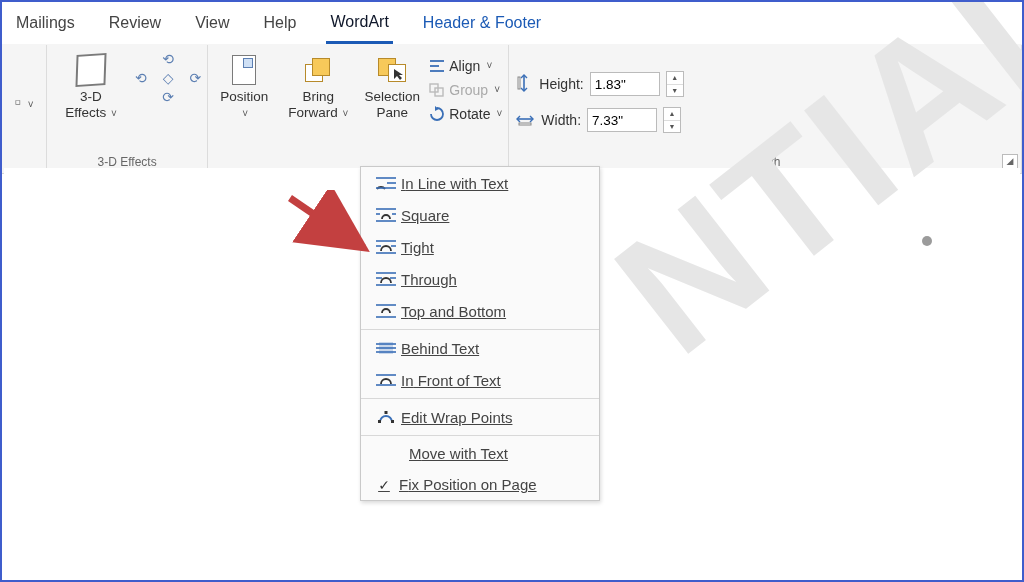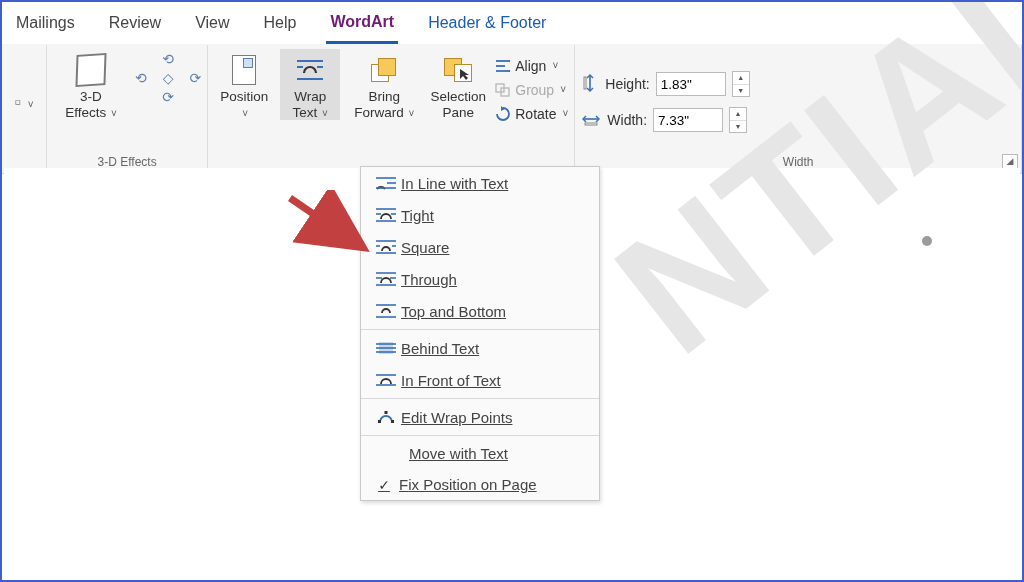--- a/index.html
+++ b/index.html
@@ -1,20 +1,20 @@
 <!DOCTYPE html>
 <html><head>
 <meta charset="utf-8">
 <style>
 html,body{margin:0;padding:0;font-family:"Segoe UI",Arial,sans-serif;font-size:14px;color:#333;background:#fff;}
 .frame{width:1024px;height:582px;border:2px solid #3f5dcc;box-sizing:border-box;position:relative;overflow:hidden;}
 .tabs{display:flex;align-items:center;gap:26px;padding:6px 6px 0 10px;height:36px;border-bottom:0;}
 .tab{font-size:16px;color:#444;padding:4px 4px 10px 4px;cursor:pointer;}
 .tab.contextual{color:#1b5ab5;}
-.tab.active{color:#701a75;font-weight:700;border-bottom:3px solid #1b5ab5;}
+.tab.active{color:#0f172a;font-weight:400;border-bottom:3px solid #1b5ab5;}
 .ribbon{display:flex;height:128px;background:#f5f5f5;border-top:1px solid #f5f5f5;border-bottom:1px solid #d6d6d6;}
 .group{display:flex;flex-direction:column;justify-content:space-between;border-right:1px solid #dcdcdc;padding:4px 6px 2px 6px;position:relative;}
 .group-content{display:flex;align-items:flex-start;gap:6px;}
 .group-label{text-align:center;font-size:12px;color:#666;padding-bottom:2px;}
 .hidden-label{visibility:hidden;}
 .bigbtn{display:flex;flex-direction:column;align-items:center;justify-content:flex-start;width:76px;padding-top:6px;gap:4px;cursor:pointer;}
 .bigbtn.narrow{width:60px;}
 .bigbtn .ic{width:30px;height:30px;display:flex;align-items:center;justify-content:center;}
 .bigbtn .lbl{font-size:13.5px;text-align:center;line-height:1.15;}
 .caret{font-size:10px;color:#555;margin-left:2px;}
@@ -104,33 +104,20 @@
     </div>
 
     <div class="group">
       <div class="group-content">
         <div class="bigbtn narrow">
           <div class="ic">
               <div class="i-posdoc"></div>
             </div>
           <div class="lbl"><span>Position</span><br><span class="caret">˅</span></div>
         </div>
-        <div class="bigbtn narrow highlight">
-          <div class="ic">
-            <svg width="30" height="26">
-                <line x1="2" y1="4" x2="28" y2="4" stroke="#3a6fb7" stroke-width="2"></line>
-                <line x1="2" y1="10" x2="8" y2="10" stroke="#3a6fb7" stroke-width="2"></line>
-                <line x1="22" y1="10" x2="28" y2="10" stroke="#3a6fb7" stroke-width="2"></line>
-                <path d="M9 16 A6 6 0 0 1 21 16" fill="none" stroke="#333" stroke-width="2.2"></path>
-                <line x1="2" y1="22" x2="28" y2="22" stroke="#3a6fb7" stroke-width="2"></line>
-              </svg>
-          </div>
-          <div class="lbl"><span style="white-space:pre-line;">Wrap
-Text</span><span class="caret"> ˅</span></div>
-        </div>
         <div class="bigbtn">
           <div class="ic">
               <div class="i-bring">
                 <div class="a"></div>
                 <div class="b"></div>
               </div>
             </div>
           <div class="lbl"><span style="white-space:pre-line;">Bring
 Forward</span><span class="caret"> ˅</span></div>
         </div>
@@ -237,39 +224,39 @@
             <path d="M2 14 A5 5 0 0 1 10 14" fill="none" stroke="#333" stroke-width="1.8"></path>
             <line x1="1" y1="13" x2="21" y2="13" stroke="#3a6fb7" stroke-width="1.6"></line>
           </svg>
         </span>
       <span><span class="accel">I</span>n Line with Text</span>
     </div>
     <div class="dd-item">
       <span class="dd-ic">
           <svg width="22" height="16">
             <line x1="1" y1="2" x2="21" y2="2" stroke="#3a6fb7" stroke-width="1.6"></line>
+            <line x1="1" y1="7" x2="5" y2="7" stroke="#3a6fb7" stroke-width="1.6"></line>
+            <line x1="17" y1="7" x2="21" y2="7" stroke="#3a6fb7" stroke-width="1.6"></line>
+            <path d="M7 12 A4 4 0 0 1 15 12" fill="none" stroke="#333" stroke-width="1.8"></path>
+            <line x1="1" y1="14" x2="21" y2="14" stroke="#3a6fb7" stroke-width="1.6"></line>
+          </svg>
+        </span>
+      <span><span class="accel">S</span>quare</span>
+    </div>
+    <div class="dd-item">
+      <span class="dd-ic">
+          <svg width="22" height="16">
+            <line x1="1" y1="2" x2="21" y2="2" stroke="#3a6fb7" stroke-width="1.6"></line>
             <line x1="1" y1="7" x2="6" y2="7" stroke="#3a6fb7" stroke-width="1.6"></line>
             <line x1="16" y1="7" x2="21" y2="7" stroke="#3a6fb7" stroke-width="1.6"></line>
             <path d="M6 12 A5 5 0 0 1 16 12" fill="none" stroke="#333" stroke-width="1.8"></path>
             <line x1="1" y1="14" x2="21" y2="14" stroke="#3a6fb7" stroke-width="1.6"></line>
           </svg>
         </span>
       <span><span class="accel">T</span>ight</span>
-    </div>
-    <div class="dd-item">
-      <span class="dd-ic">
-          <svg width="22" height="16">
-            <line x1="1" y1="2" x2="21" y2="2" stroke="#3a6fb7" stroke-width="1.6"></line>
-            <line x1="1" y1="7" x2="5" y2="7" stroke="#3a6fb7" stroke-width="1.6"></line>
-            <line x1="17" y1="7" x2="21" y2="7" stroke="#3a6fb7" stroke-width="1.6"></line>
-            <path d="M7 12 A4 4 0 0 1 15 12" fill="none" stroke="#333" stroke-width="1.8"></path>
-            <line x1="1" y1="14" x2="21" y2="14" stroke="#3a6fb7" stroke-width="1.6"></line>
-          </svg>
-        </span>
-      <span><span class="accel">S</span>quare</span>
     </div>
     <div class="dd-item">
       <span class="dd-ic">
           <svg width="22" height="16">
             <line x1="1" y1="2" x2="21" y2="2" stroke="#3a6fb7" stroke-width="1.6"></line>
             <line x1="1" y1="7" x2="7" y2="7" stroke="#3a6fb7" stroke-width="1.6"></line>
             <line x1="15" y1="7" x2="21" y2="7" stroke="#3a6fb7" stroke-width="1.6"></line>
             <path d="M6 12 A5 5 0 0 1 16 12" fill="none" stroke="#333" stroke-width="1.8"></path>
             <line x1="1" y1="14" x2="21" y2="14" stroke="#3a6fb7" stroke-width="1.6"></line>
           </svg>

